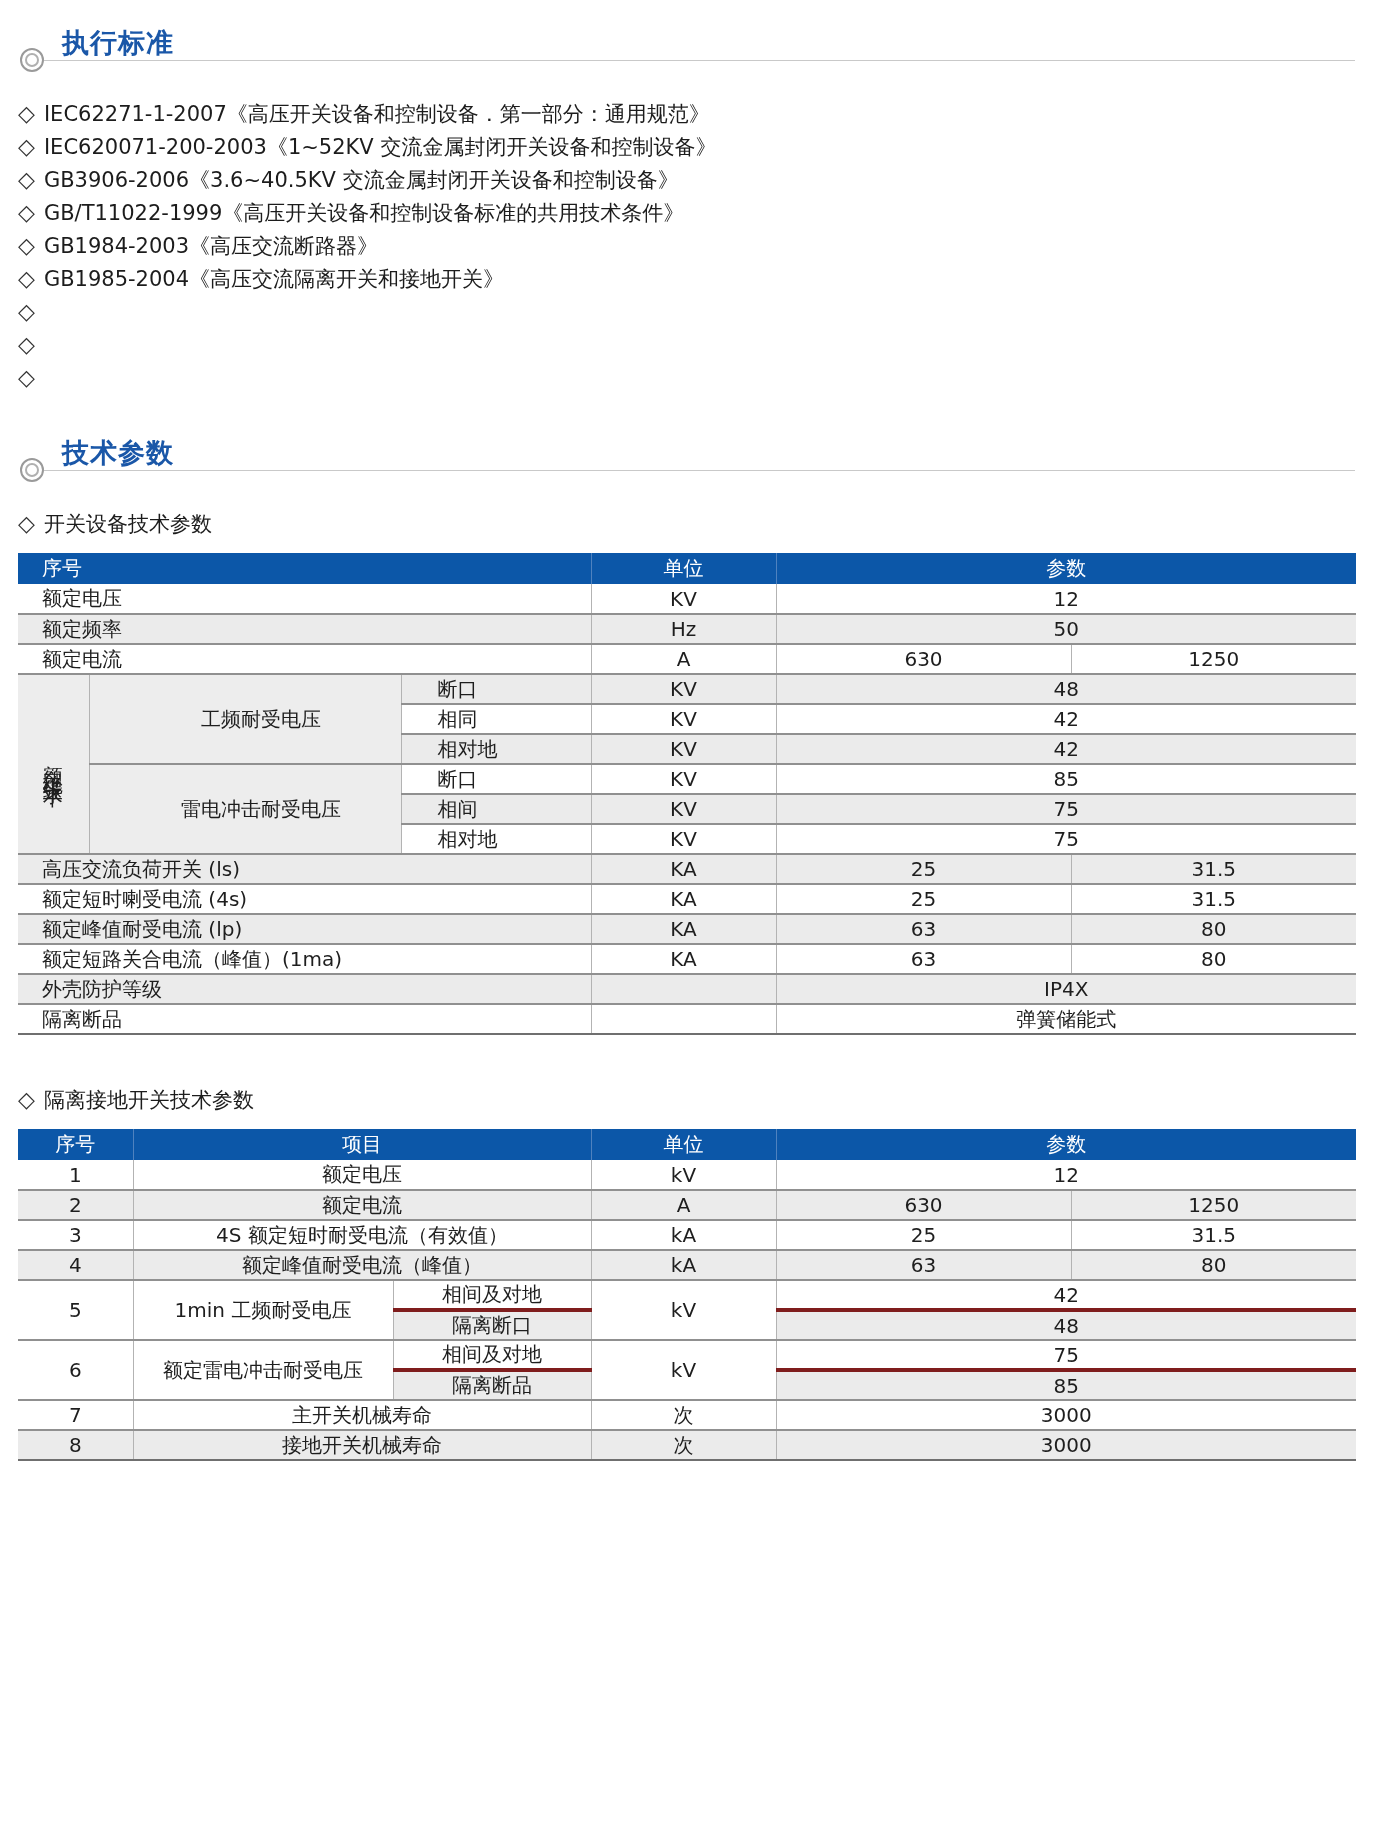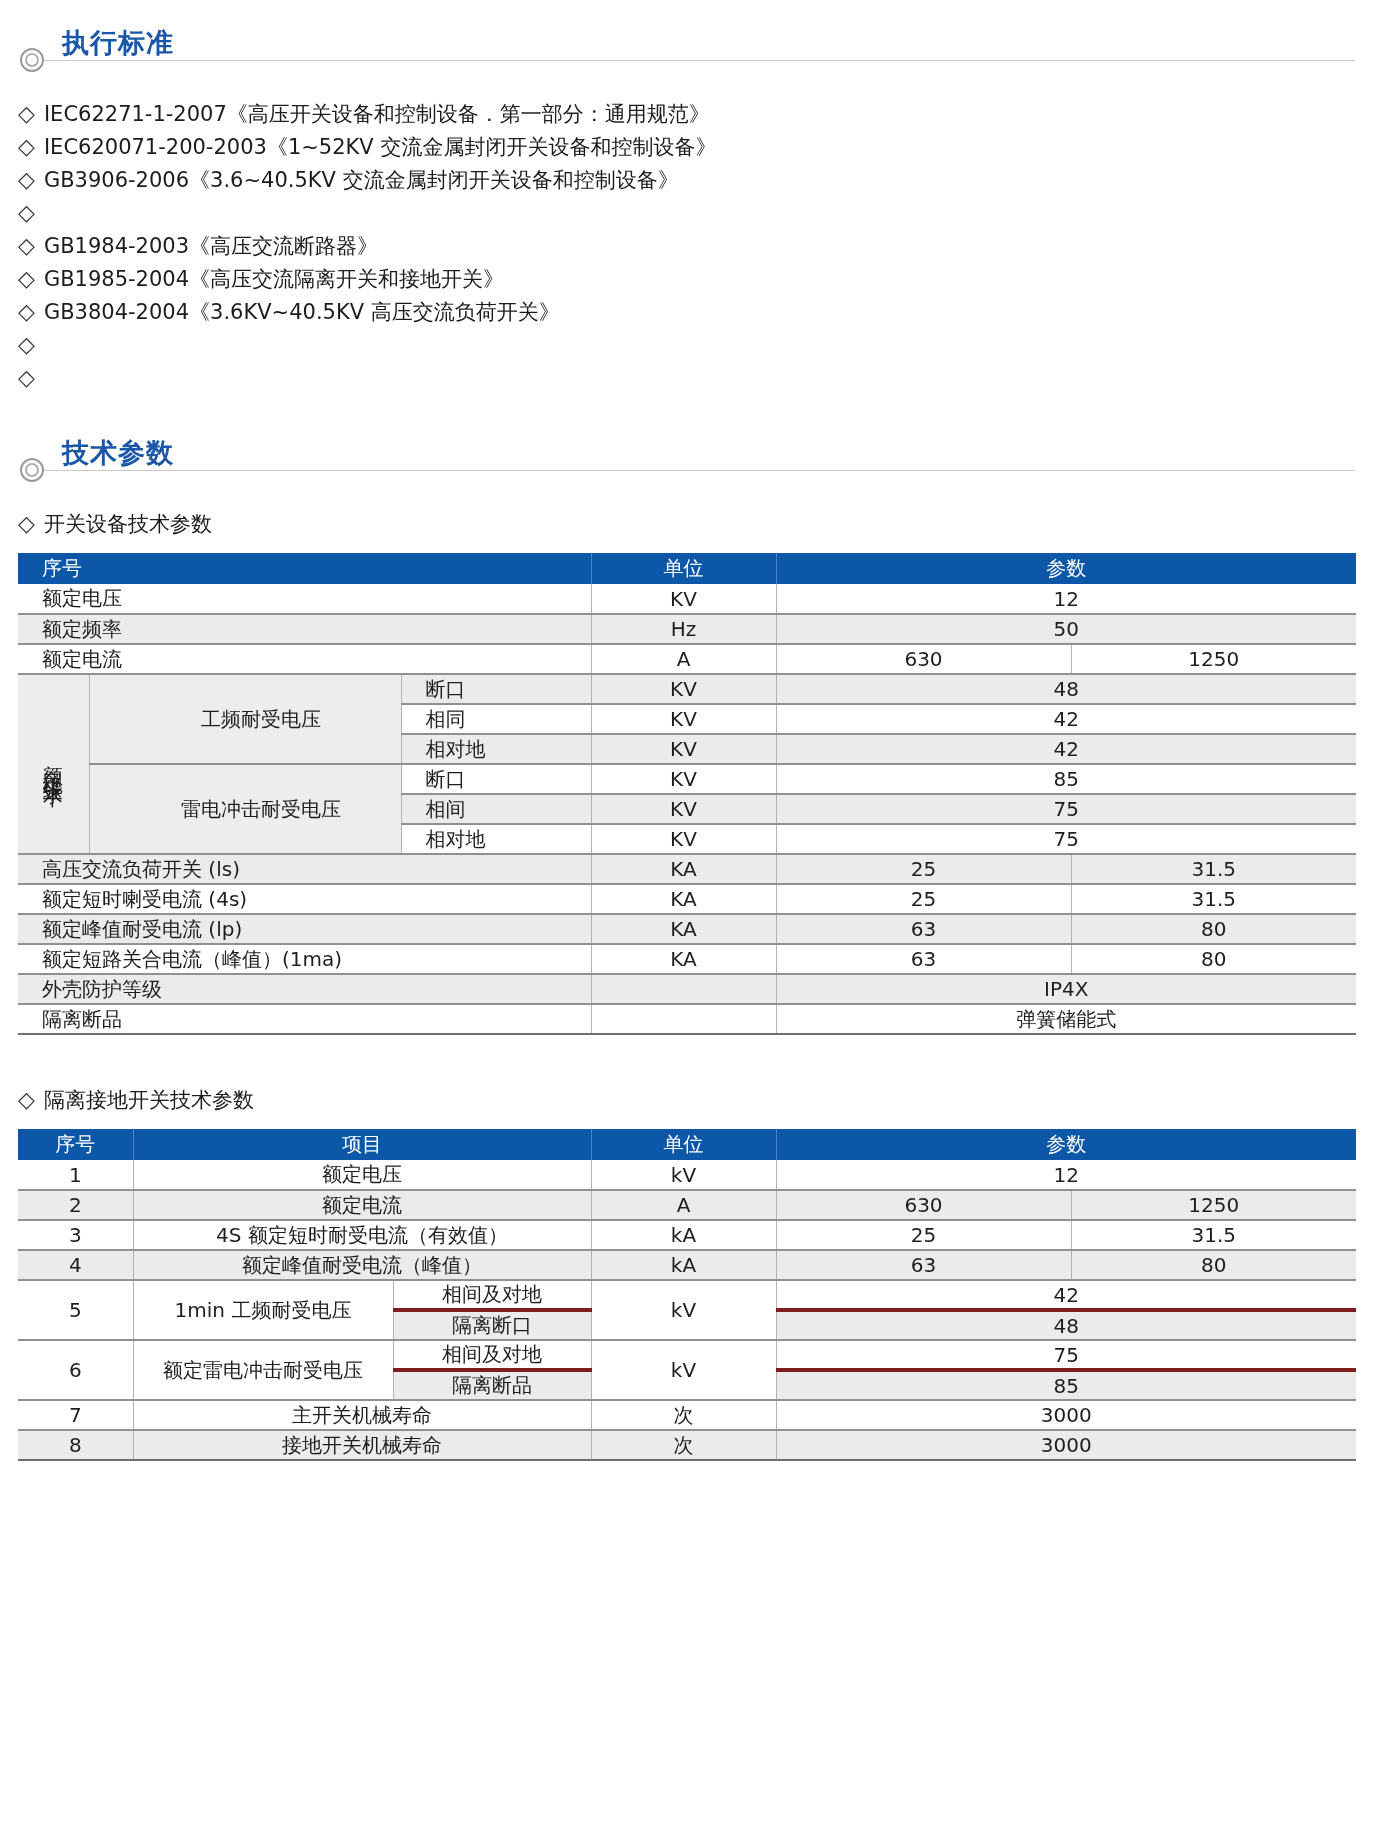--- a/index.html
+++ b/index.html
@@ -67,21 +67,21 @@
   .t tbody tr:first-child td{border-top:none;}
   .t td.edge{border-left:none;}
   .t td.l{text-align:left;padding-left:24px;}
   .t td.c{text-align:center;}
   tr.w{background:#ffffff;}
   tr.g{background:var(--stripe-gray);}
   td.mg{background:#ededed;}
   td.mw{background:#ffffff;}
   tr.ss td{border-top:4px solid #7f1d1d;}
   .t td.grp{text-align:center;padding-left:36px;}
-  .t td.sub{text-align:left;padding-left:24px;}
+  .t td.sub{text-align:left;padding-left:36px;}
   .t td.vert{text-align:center;vertical-align:middle;}
   .vwrap{display:flex;justify-content:center;}
   .vtext{
     writing-mode:vertical-lr;text-orientation:upright;
     letter-spacing:5px;line-height:1;font-size:20px;color:#1e1e1e;
   }
 </style>
 </head>
 <body>
 
@@ -103,32 +103,32 @@
     <li>
         <span class="diamond">◇</span>
         <span>IEC620071-200-2003《1~52KV 交流金属封闭开关设备和控制设备》</span>
       </li>
     <li>
         <span class="diamond">◇</span>
         <span>GB3906-2006《3.6~40.5KV 交流金属封闭开关设备和控制设备》</span>
       </li>
     <li>
         <span class="diamond">◇</span>
+        <span>GB/T11022-1999《高压开关设备和控制设备标准的共用技术条件》</span>
       </li>
     <li>
         <span class="diamond">◇</span>
         <span>GB1984-2003《高压交流断路器》</span>
       </li>
     <li>
         <span class="diamond">◇</span>
         <span>GB1985-2004《高压交流隔离开关和接地开关》</span>
       </li>
     <li>
         <span class="diamond">◇</span>
-        <span>GB3804-2004《3.6KV~40.5KV 高压交流负荷开关》</span>
       </li>
     <li>
         <span class="diamond">◇</span>
       </li>
     <li>
         <span class="diamond">◇</span>
       </li>
   </ul>
 
   <div class="sec-head mt-sec">

